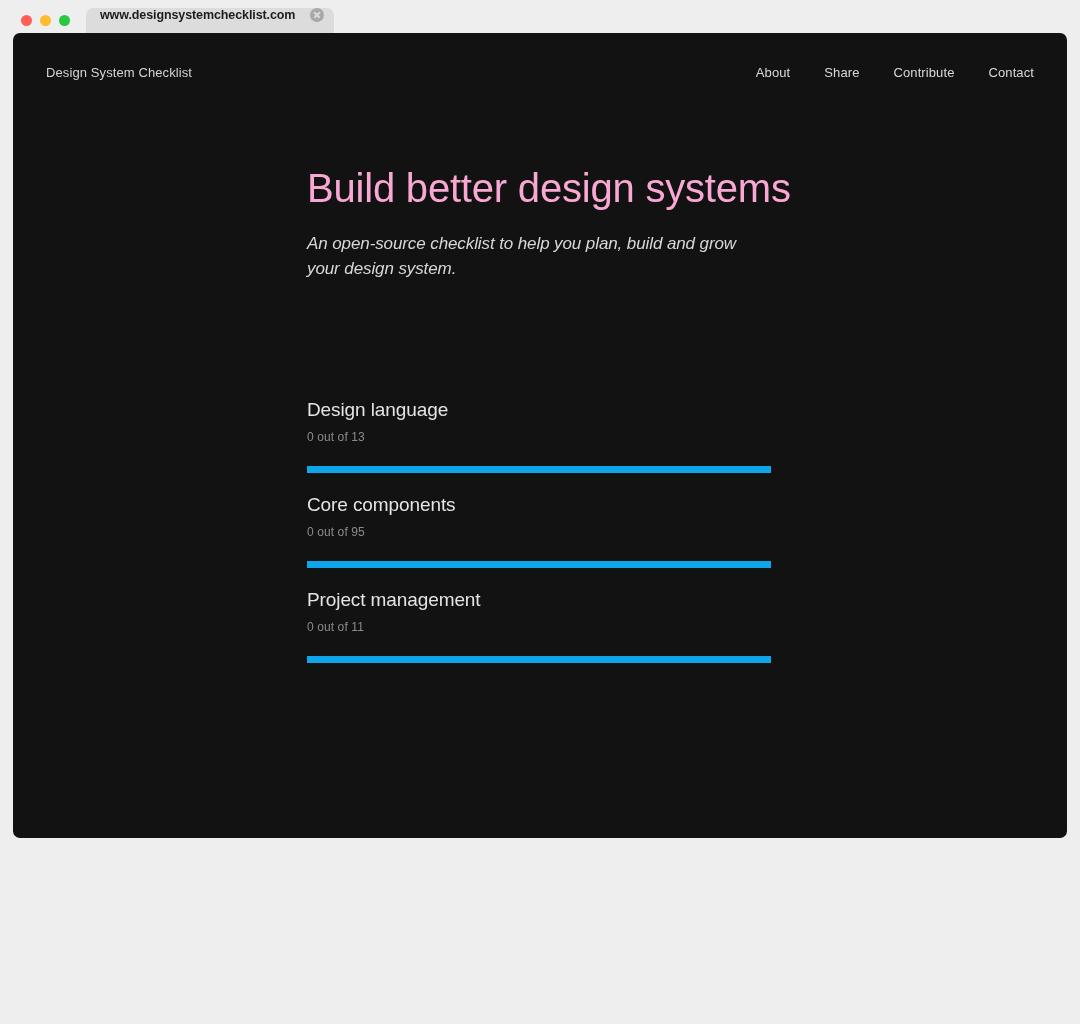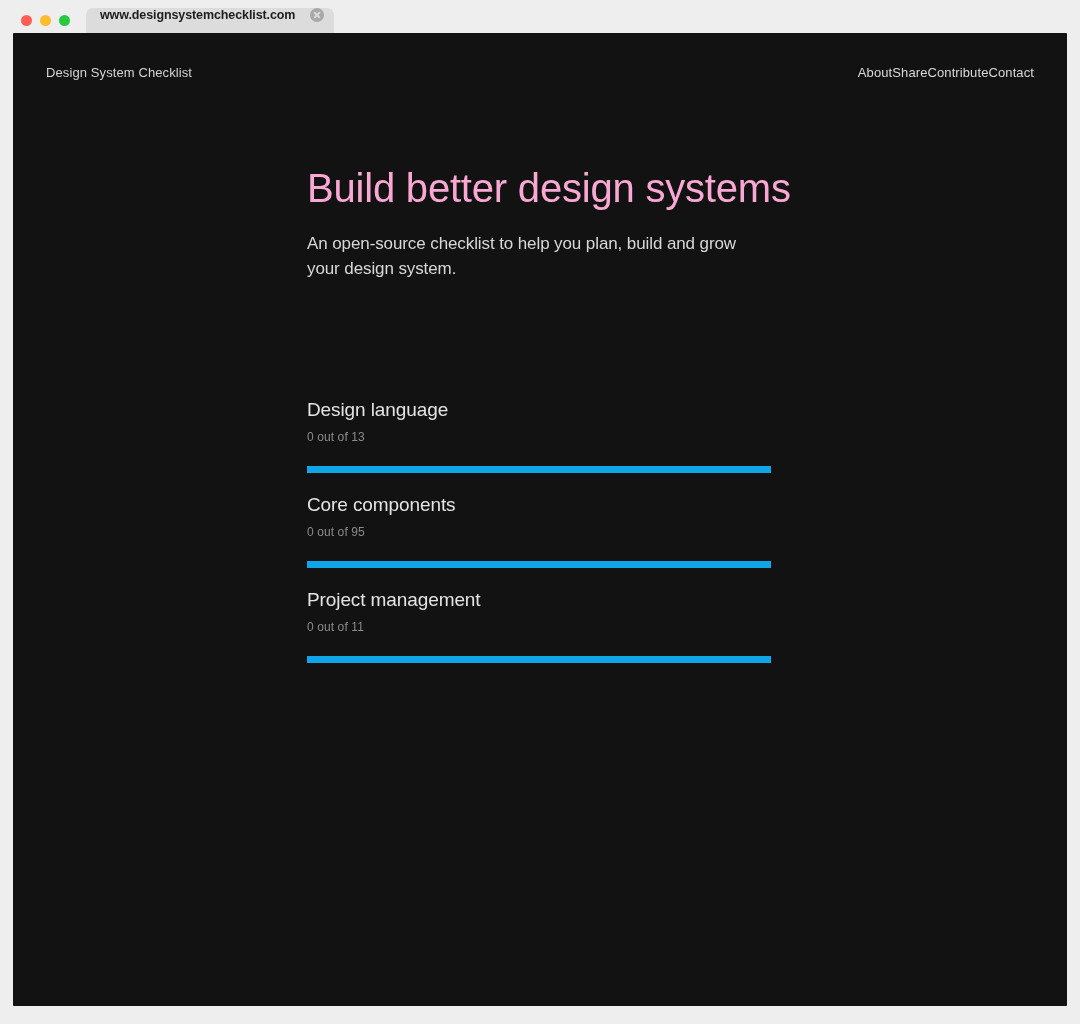--- a/index.html
+++ b/index.html
@@ -81,23 +81,23 @@
   }
   .url-clear::before { transform: rotate(45deg); }
   .url-clear::after  { transform: rotate(-45deg); }
 
   
   .viewport {
     position: absolute;
     left: 13px;
     top: 33px;
     width: 1054px;
-    height: 973px;
+    height: 805px;
     background: #121212;
-    border-radius: 1px;
+    border-radius: 7px;
     overflow: hidden;
   }
 
   
   .site-header {
     position: absolute;
     left: 0; top: 0;
     width: 100%;
     height: 78px;
     display: flex;
@@ -108,20 +108,21 @@
 
   .brand {
     font-size: 13px;
     color: #d4d4d4;
     letter-spacing: 0.1px;
   }
 
   .nav {
     display: flex;
     align-items: flex-start;
+    gap: 34px;
   }
   .nav-link {
     font-size: 13px;
     color: #d9d9d9;
     text-decoration: none;
     letter-spacing: 0.1px;
     cursor: pointer;
   }
 
   
@@ -142,20 +143,21 @@
   }
 
   .hero-sub {
     margin-top: 21px;
     font-size: 17px;
     font-weight: 400;
     line-height: 1.47;
     color: #d8d8d8;
     max-width: 445px;
     letter-spacing: -0.1px;
+    font-style: italic;
   }
 
   .cta {
     display: inline-block;
     margin-top: 30px;
     padding: 14px 23px;
     border: 1px solid #9a9a9a;
     background: transparent;
     color: #e4e4e4;
     font-size: 13px;

